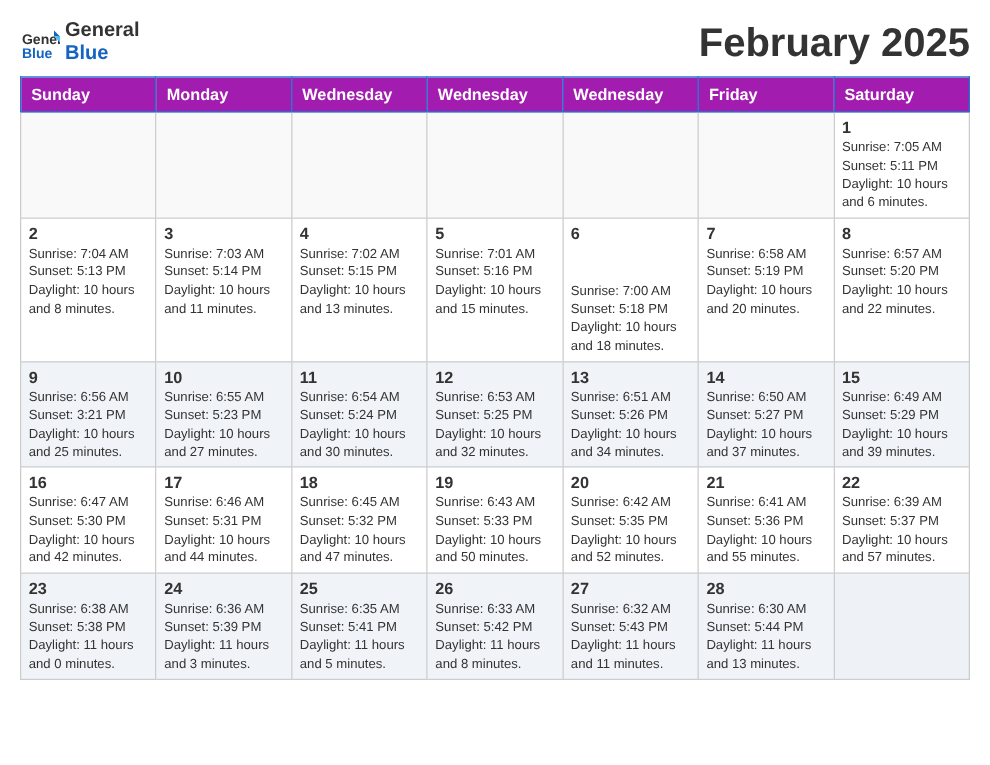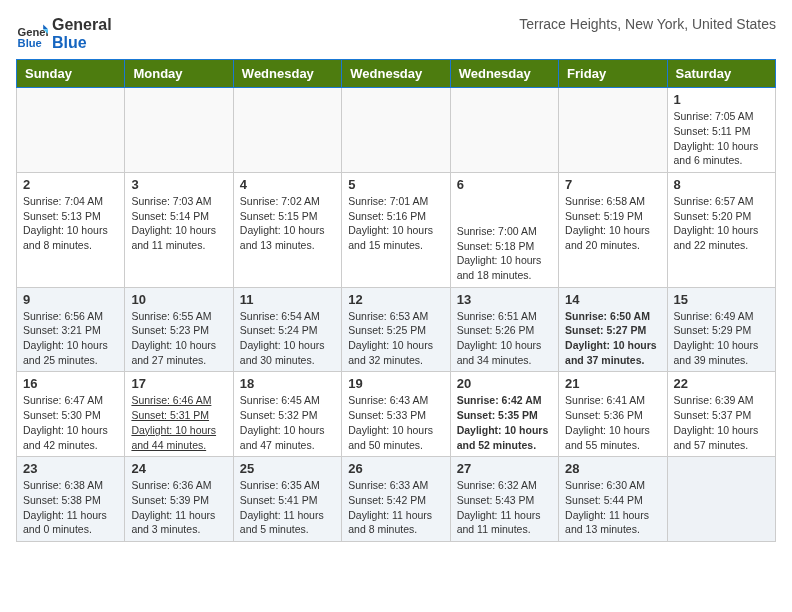--- a/index.html
+++ b/index.html
@@ -36,21 +36,21 @@
     .location {
       font-size: 14px;
       color: #555;
     }
     .calendar {
       width: 100%;
       border-collapse: collapse;
       border: 1px solid #bbb;
     }
     .calendar th {
-      background-color: #4d7c0f;
+      background-color: #a21caf;
       color: #fff;
       font-size: 13px;
       font-weight: bold;
       padding: 6px 8px;
       text-align: left;
       border: 1px solid #1a78d4;
     }
     .calendar td {
       vertical-align: top;
       border: 1px solid #ccc;
@@ -92,21 +92,21 @@
       <text x="2" y="36" font-size="14" font-weight="bold" fill="#1565c0">Blue</text>
       <polygon points="34,8 40,14 34,14" fill="#1565c0"></polygon>
       <polygon points="34,14 40,14 40,20" fill="#4fc3f7"></polygon>
     </svg>
     <div style="display:flex;flex-direction:column;line-height:1.1;">
       <span style="font-size:16px;font-weight:bold;color:#333;">General</span>
       <span style="font-size:16px;font-weight:bold;color:#1565c0;">Blue</span>
     </div>
   </div>
   <div class="title-section">
-    <div class="location">Terrace Heights, New York, United States</div>
+    <div class="month-year">February 2025</div>
   </div>
 </div>
 
 <table class="calendar">
   <thead>
     <tr>
     <th>Sunday</th>
         <th>Monday</th>
         <th>Wednesday</th>
         <th>Wednesday</th>
@@ -213,21 +213,21 @@
         </td>
         <td>
           <span class="day-number">13</span>
           <div class="day-info" style="white-space: pre-line;">Sunrise: 6:51 AM
 Sunset: 5:26 PM
 Daylight: 10 hours
 and 34 minutes.</div>
         </td>
         <td>
           <span class="day-number">14</span>
-          <div class="day-info" style="white-space: pre-line; font-weight: bold;">Sunrise: 6:50 AM
+          <div class="day-info" style="white-space: pre-line;">Sunrise: 6:50 AM
 Sunset: 5:27 PM
 Daylight: 10 hours
 and 37 minutes.</div>
         </td>
         <td>
           <span class="day-number">15</span>
           <div class="day-info" style="white-space: pre-line;">Sunrise: 6:49 AM
 Sunset: 5:29 PM
 Daylight: 10 hours
 and 39 minutes.</div>
@@ -236,42 +236,42 @@
       <tr>
         <td>
           <span class="day-number">16</span>
           <div class="day-info" style="white-space: pre-line;">Sunrise: 6:47 AM
 Sunset: 5:30 PM
 Daylight: 10 hours
 and 42 minutes.</div>
         </td>
         <td>
           <span class="day-number">17</span>
-          <div class="day-info" style="white-space: pre-line; text-decoration: underline;">Sunrise: 6:46 AM
+          <div class="day-info" style="white-space: pre-line;">Sunrise: 6:46 AM
 Sunset: 5:31 PM
 Daylight: 10 hours
 and 44 minutes.</div>
         </td>
         <td>
           <span class="day-number">18</span>
           <div class="day-info" style="white-space: pre-line;">Sunrise: 6:45 AM
 Sunset: 5:32 PM
 Daylight: 10 hours
 and 47 minutes.</div>
         </td>
         <td>
           <span class="day-number">19</span>
           <div class="day-info" style="white-space: pre-line;">Sunrise: 6:43 AM
 Sunset: 5:33 PM
 Daylight: 10 hours
 and 50 minutes.</div>
         </td>
         <td>
           <span class="day-number">20</span>
-          <div class="day-info" style="white-space: pre-line; font-weight: bold;">Sunrise: 6:42 AM
+          <div class="day-info" style="white-space: pre-line;">Sunrise: 6:42 AM
 Sunset: 5:35 PM
 Daylight: 10 hours
 and 52 minutes.</div>
         </td>
         <td>
           <span class="day-number">21</span>
           <div class="day-info" style="white-space: pre-line;">Sunrise: 6:41 AM
 Sunset: 5:36 PM
 Daylight: 10 hours
 and 55 minutes.</div>

